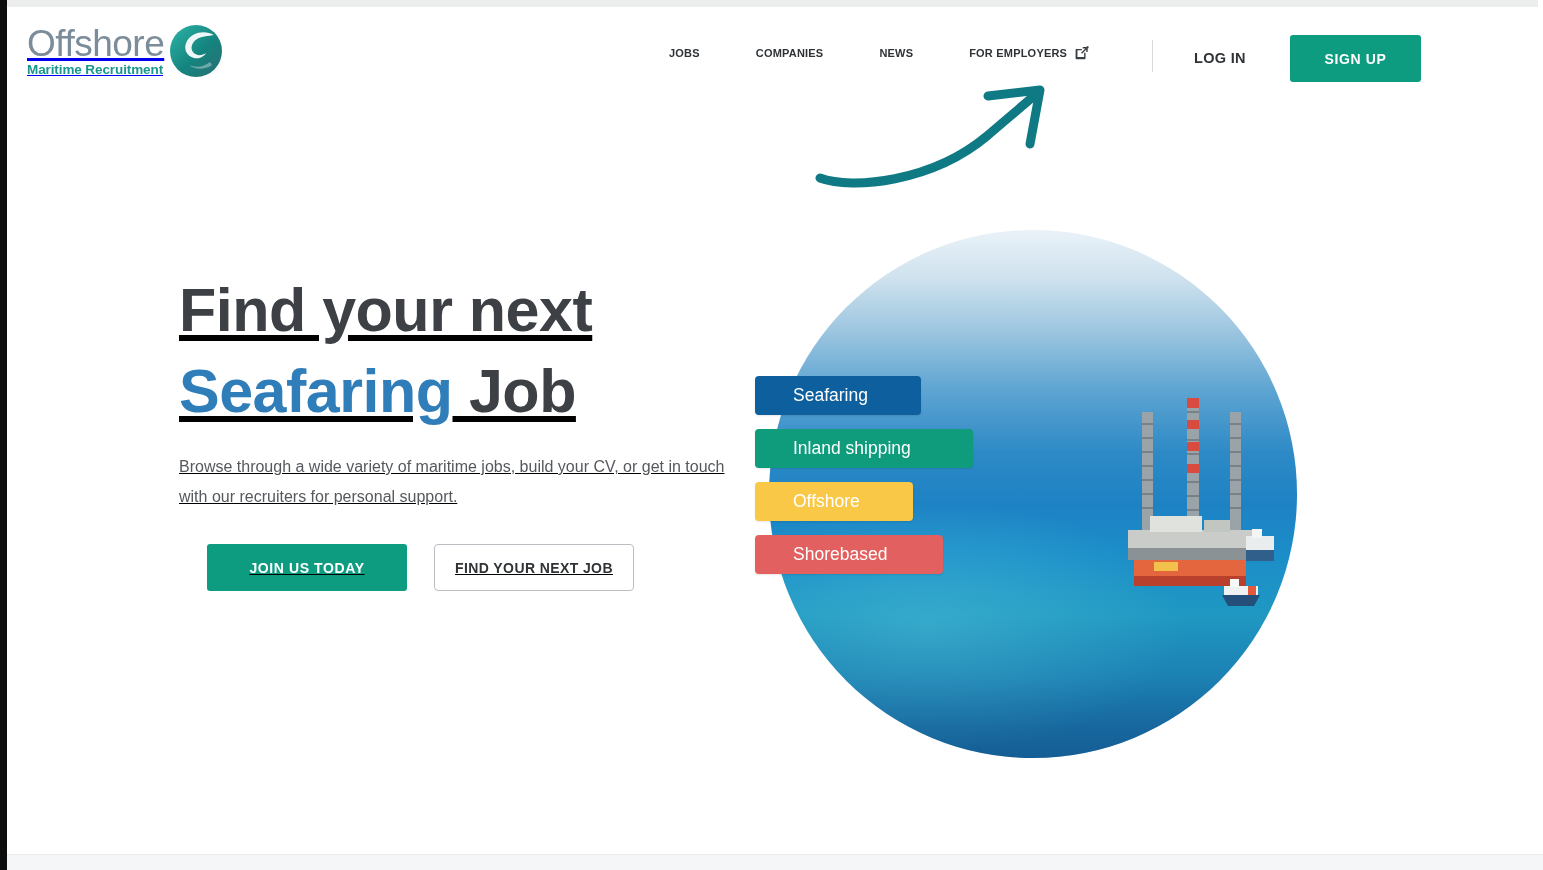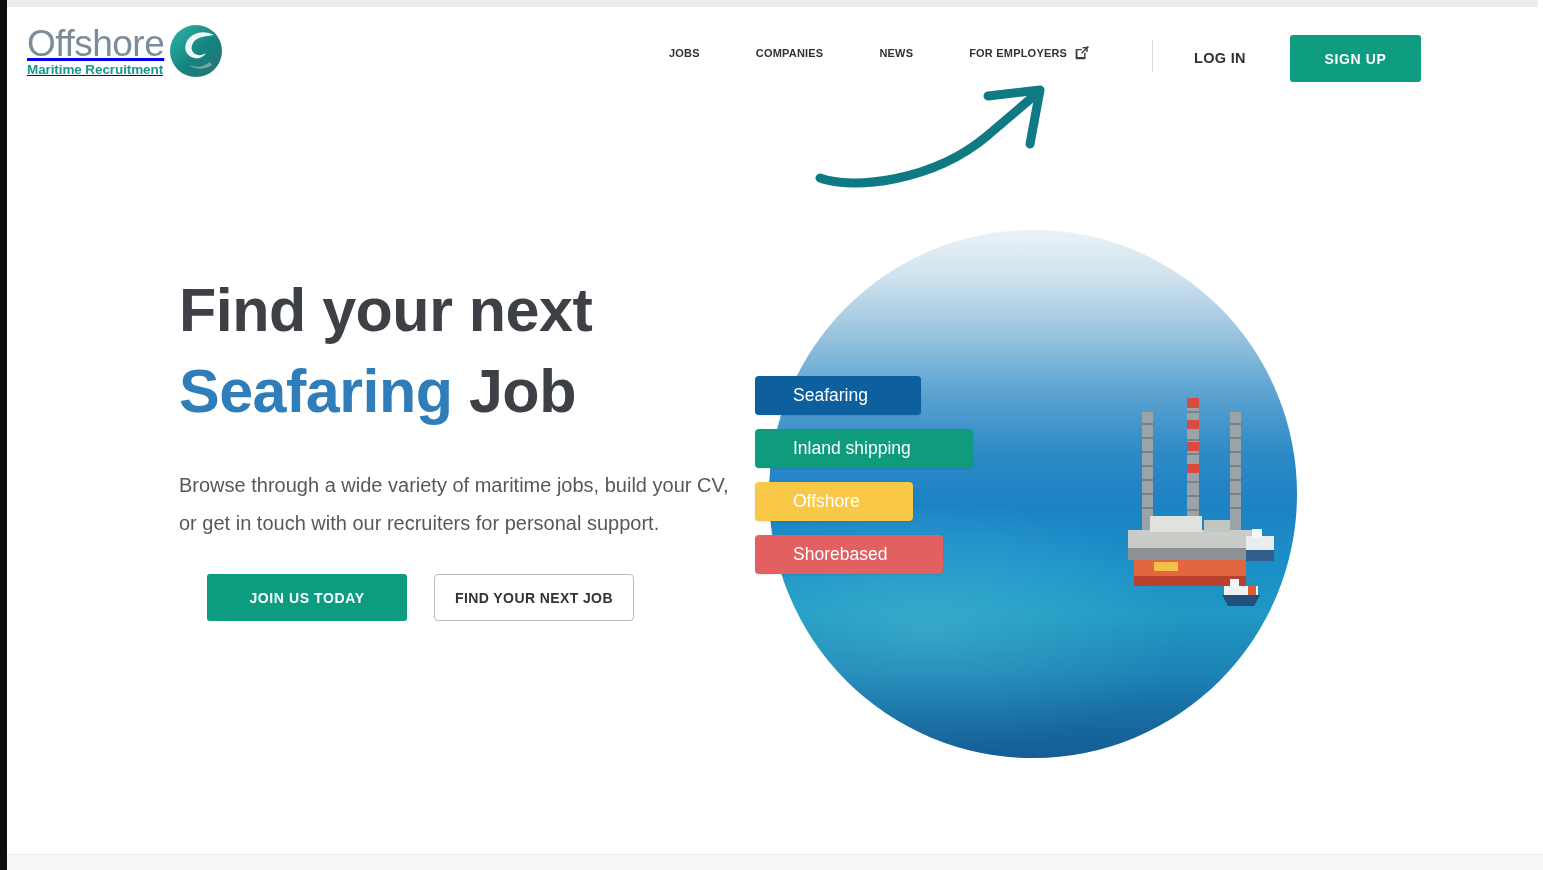--- a/index.html
+++ b/index.html
@@ -142,34 +142,34 @@
   .annotation-arrow {
     position: absolute;
     left: 812px; top: 74px;
     width: 250px; height: 115px;
     pointer-events: none;
   }
 
   
   .hero { position: absolute; top: 104px; left: 7px; width: 1531px; height: 750px; }
 
-  .hero-copy { position: absolute; left: 172px; top: 166px; width: 580px; }
+  .hero-copy { position: absolute; left: 172px; top: 166px; width: 580px; text-decoration: underline; }
 
   .hero-title {
     font-size: 61px;
     font-weight: 700;
     line-height: 1.32;
     letter-spacing: -0.5px;
     color: #3d4145;
   }
   .hero-title .accent { color: #2f7db9; }
 
   .hero-sub {
-    margin-top: 36px;
-    font-size: 20px;
+    margin-top: 21px;
+    font-size: 16px;
     line-height: 1.88;
     color: #55595d;
     max-width: 560px;
   }
 
   .hero-actions { margin-top: 32px; display: flex; align-items: center; gap: 27px; }
   .btn-primary {
     width: 200px; height: 47px;
     background: #0e9c80;
     border: none; border-radius: 3px;

